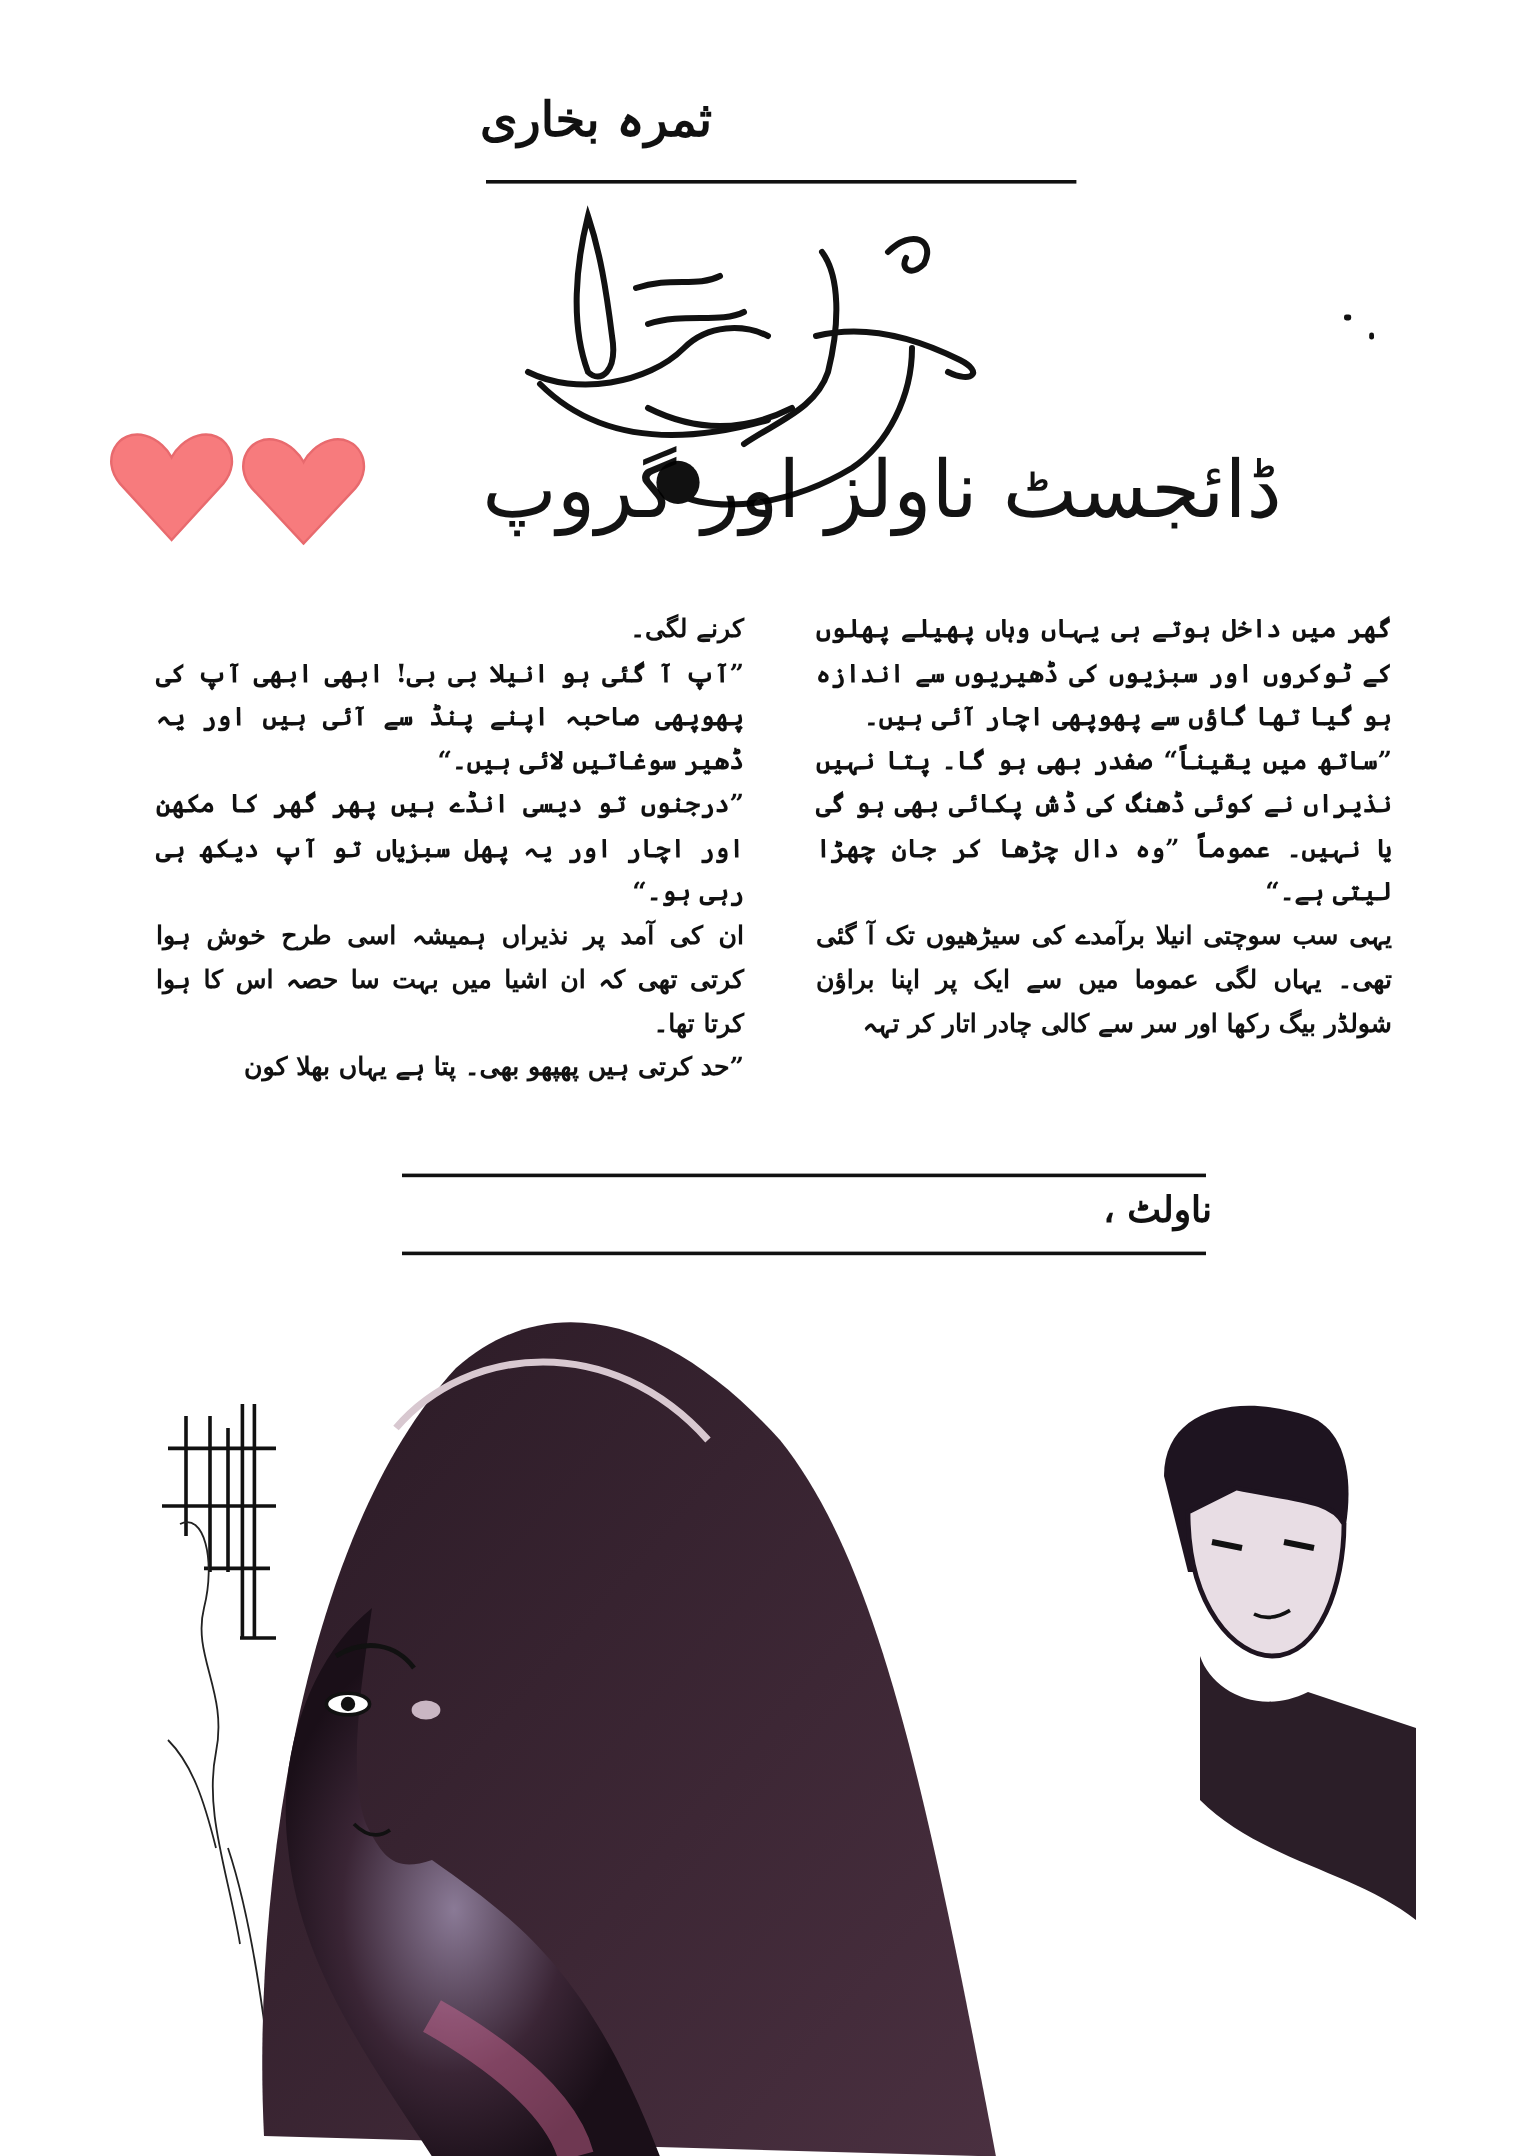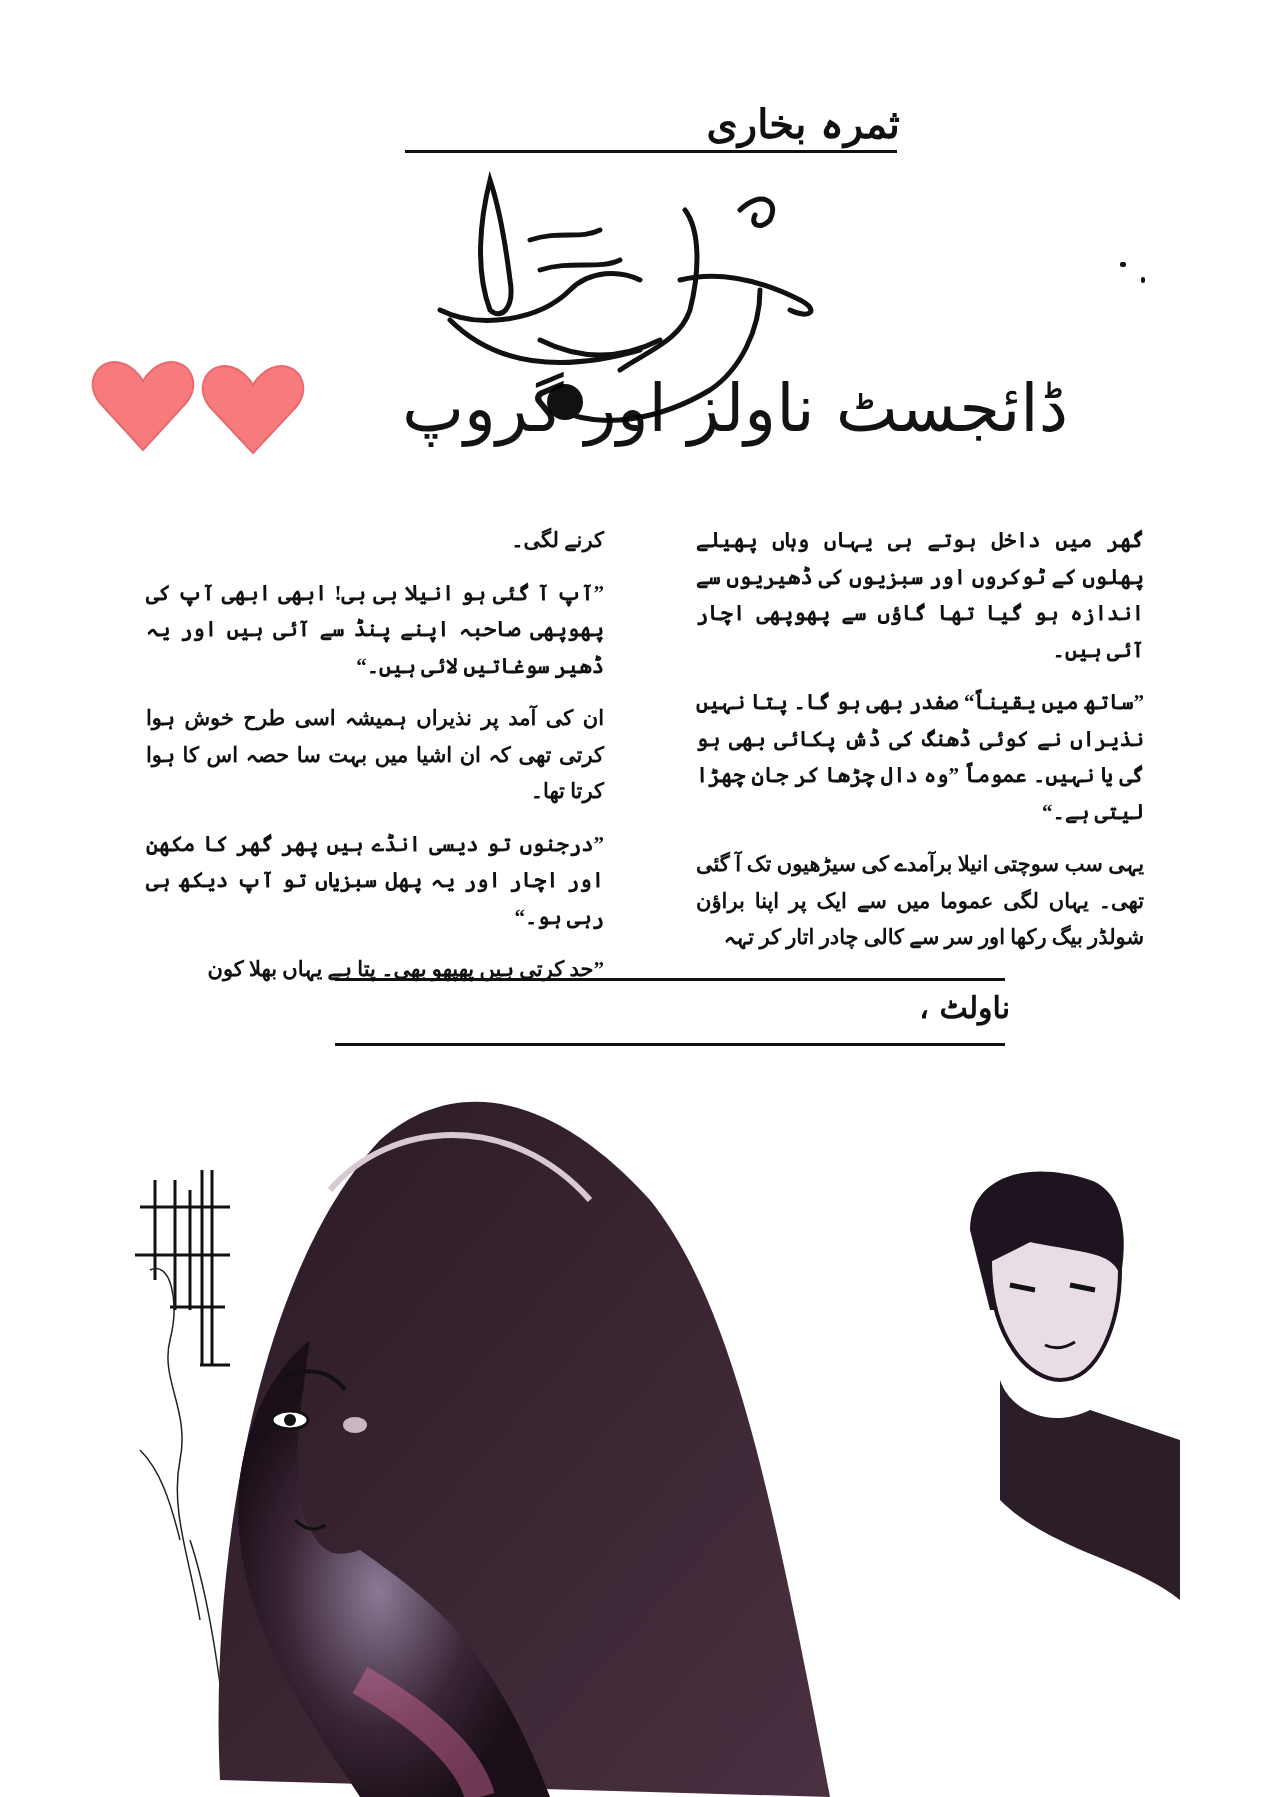--- a/index.html
+++ b/index.html
@@ -1,28 +1,28 @@
 <!DOCTYPE html>
 <html><head>
 <meta charset="utf-8">
 <style>
   html, body { margin:0; padding:0; background:#ffffff; }
   body { width:1270px; height:1797px; position:relative; overflow:hidden;
          font-family:"DejaVu Sans", sans-serif; color:#111; }
   .abs { position:absolute; }
   .rule { position:absolute; height:3px; background:#111; }
-  .author { left:400px; top:100px; width:500px; text-align:right; direction:rtl;
+  .author { left:400px; top:76px; width:500px; text-align:left; direction:rtl;
             font-family:"DejaVu Serif", serif; font-size:40px; font-weight:bold; }
   .title-cal { left:420px; top:170px; width:460px; height:290px; }
   .watermark { left:330px; top:370px; width:810px; text-align:center; direction:rtl;
                font-family:"DejaVu Sans", sans-serif; font-size:66px; color:#000000; opacity:.92; }
   .hearts { left:88px; top:355px; width:240px; height:100px; }
   .col { position:absolute; direction:rtl; text-align:justify; text-align-last:right;
          font-family:"DejaVu Serif", serif; font-size:21px; line-height:36.5px; font-weight:bold; }
-  .col p { margin:16px;font-family:Liberation Serif, serif; }
+  .col p { margin:0; }
   .col-right { left:680px; top:506px; width:480px; }
   .col-left { left:130px; top:506px; width:490px; }
   .label { left:330px; top:990px; width:680px; direction:rtl;
            font-family:"DejaVu Serif", serif; font-size:30px; font-weight:bold; }
   .illus { left:130px; top:1080px; width:1050px; height:717px; }
 </style>
 </head>
 <body>
 
 <div class="abs author">ثمرہ بخاری</div>
@@ -61,22 +61,22 @@
 
 <div class="col col-right">
   <p>گھر میں داخل ہوتے ہی یہاں وہاں پھیلے پھلوں کے ٹوکروں اور سبزیوں کی ڈھیریوں سے اندازہ ہو گیا تھا گاؤں سے پھوپھی اچار آئی ہیں۔</p>
   <p>”ساتھ میں یقیناً“ صفدر بھی ہو گا۔ پتا نہیں نذیراں نے کوئی ڈھنگ کی ڈش پکائی بھی ہو گی یا نہیں۔ عموماً ”وہ دال چڑھا کر جان چھڑا لیتی ہے۔“</p>
   <p>یہی سب سوچتی انیلا برآمدے کی سیڑھیوں تک آ گئی تھی۔ یہاں لگی عموما میں سے ایک پر اپنا براؤن شولڈر بیگ رکھا اور سر سے کالی چادر اتار کر تہہ</p>
 </div>
 
 <div class="col col-left">
   <p>کرنے لگی۔</p>
   <p>”آپ آ گئی ہو انیلا بی بی! ابھی ابھی آپ کی پھوپھی صاحبہ اپنے پنڈ سے آئی ہیں اور یہ ڈھیر سوغاتیں لائی ہیں۔“</p>
+  <p>”درجنوں تو دیسی انڈے ہیں پھر گھر کا مکھن اور اچار اور یہ پھل سبزیاں تو آپ دیکھ ہی رہی ہو۔“</p>
   <p>ان کی آمد پر نذیراں ہمیشہ اسی طرح خوش ہوا کرتی تھی کہ ان اشیا میں بہت سا حصہ اس کا ہوا کرتا تھا۔</p>
-  <p>”درجنوں تو دیسی انڈے ہیں پھر گھر کا مکھن اور اچار اور یہ پھل سبزیاں تو آپ دیکھ ہی رہی ہو۔“</p>
   <p>”حد کرتی ہیں پھپھو بھی۔ پتا ہے یہاں بھلا کون</p>
 </div>
 
 <div class="rule" style="left:335px; top:978px; width:670px;"></div>
 <div class="abs label">ناولٹ ،</div>
 <div class="rule" style="left:335px; top:1043px; width:670px;"></div>
 
 <div class="abs illus">
   <svg viewBox="0 0 1050 717" width="1050" height="717">
     <defs>

